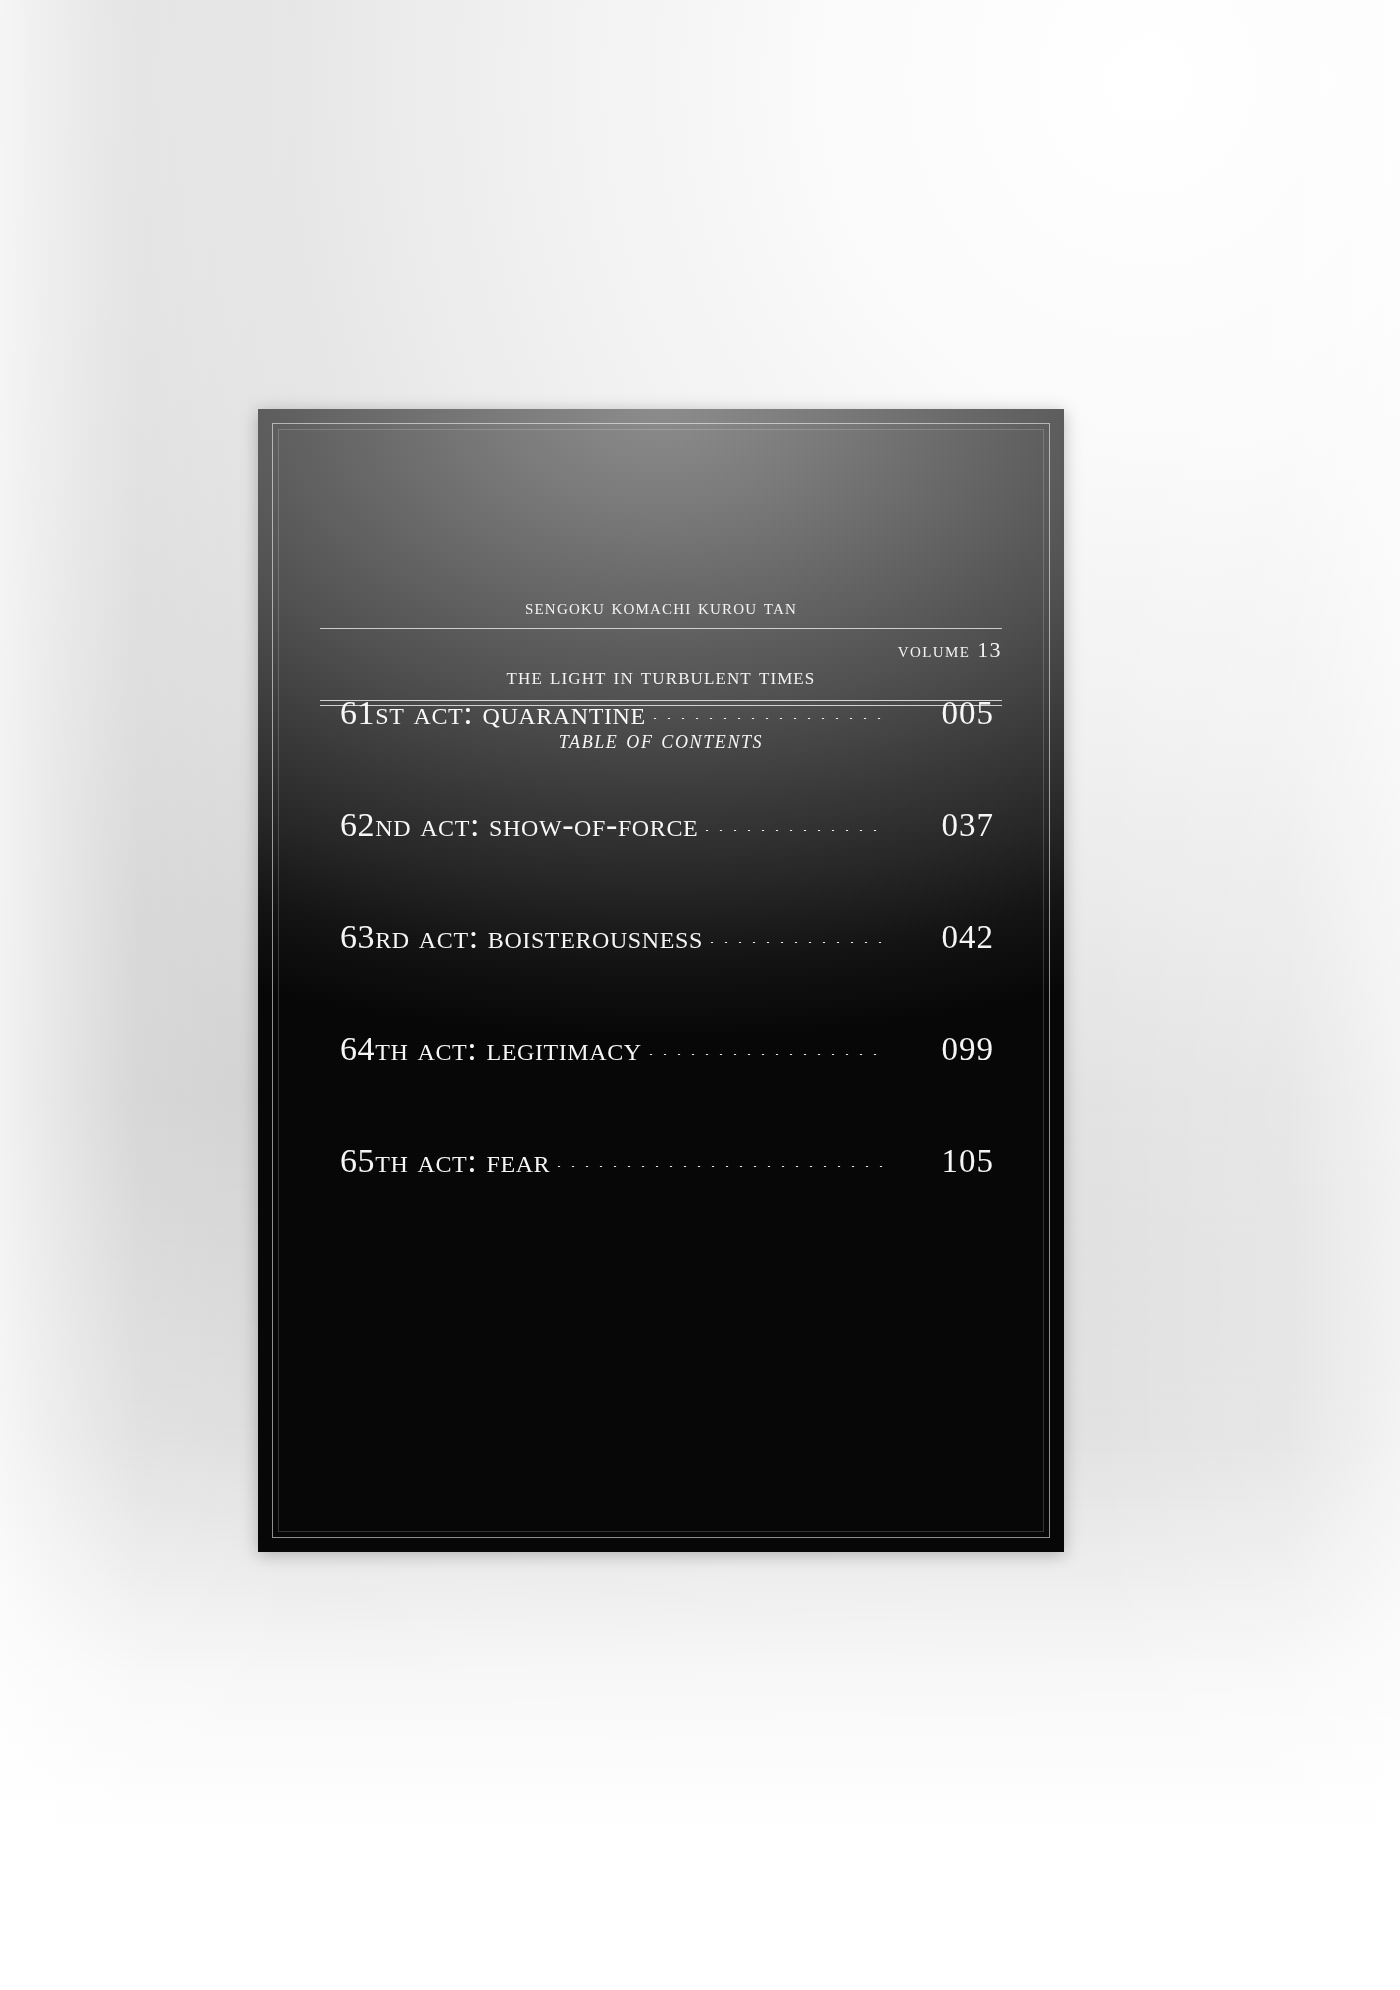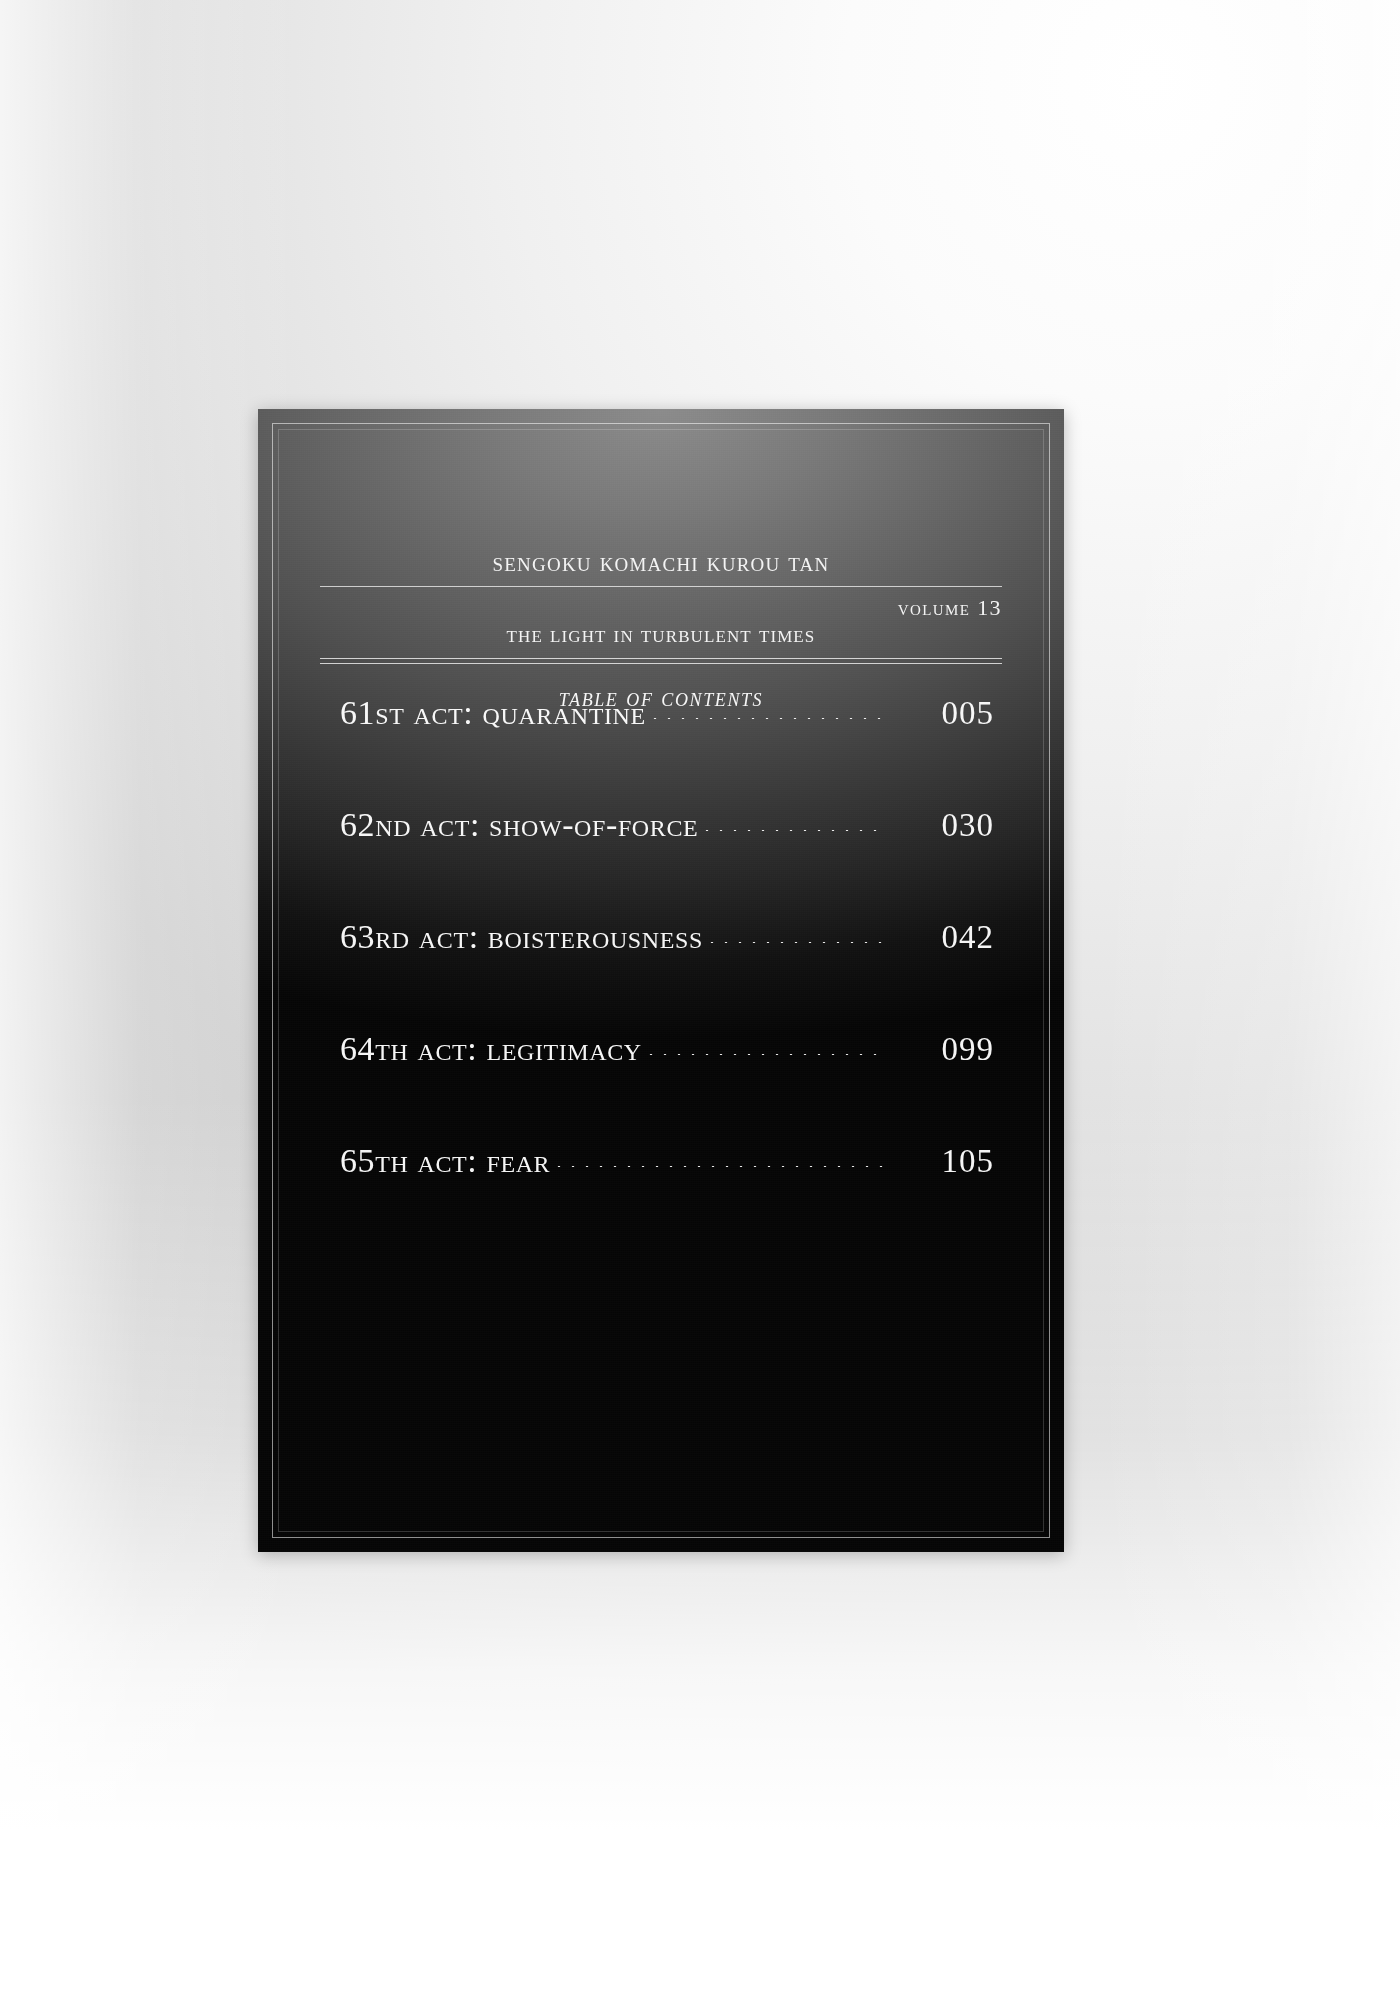--- a/index.html
+++ b/index.html
@@ -78,26 +78,27 @@
   
   .header {
     position: absolute;
     left: 62px;
     right: 62px;
     top: 138px;
     text-align: center;
     color: #ffffff;
   }
   .series-title {
-    font-size: 27px;
+    font-size: 21px;
     letter-spacing: 1.2px;
     font-variant: small-caps;
     text-transform: lowercase;
     color: rgba(255,255,255,0.92);
     padding-bottom: 6px;
+    margin-top: 48px;
   }
   .rule {
     height: 0;
     border-top: 1px solid rgba(255,255,255,0.7);
     margin: 2px 0 3px 0;
   }
   .rule.double {
     border-top: 1px solid rgba(255,255,255,0.75);
     border-bottom: 1px solid rgba(255,255,255,0.75);
     height: 4px;
@@ -196,21 +197,21 @@
 
   <div class="contents">
     <div class="toc-row">
       <span class="toc-title">61st Act: Quarantine</span>
       <span class="toc-dots"></span>
       <span class="toc-page">005</span>
     </div>
     <div class="toc-row">
       <span class="toc-title">62nd Act: Show-of-Force</span>
       <span class="toc-dots"></span>
-      <span class="toc-page">030</span>
+      <span class="toc-page">037</span>
     </div>
     <div class="toc-row">
       <span class="toc-title">63rd Act: Boisterousness</span>
       <span class="toc-dots"></span>
       <span class="toc-page">042</span>
     </div>
     <div class="toc-row">
       <span class="toc-title">64th Act: Legitimacy</span>
       <span class="toc-dots"></span>
       <span class="toc-page">099</span>

